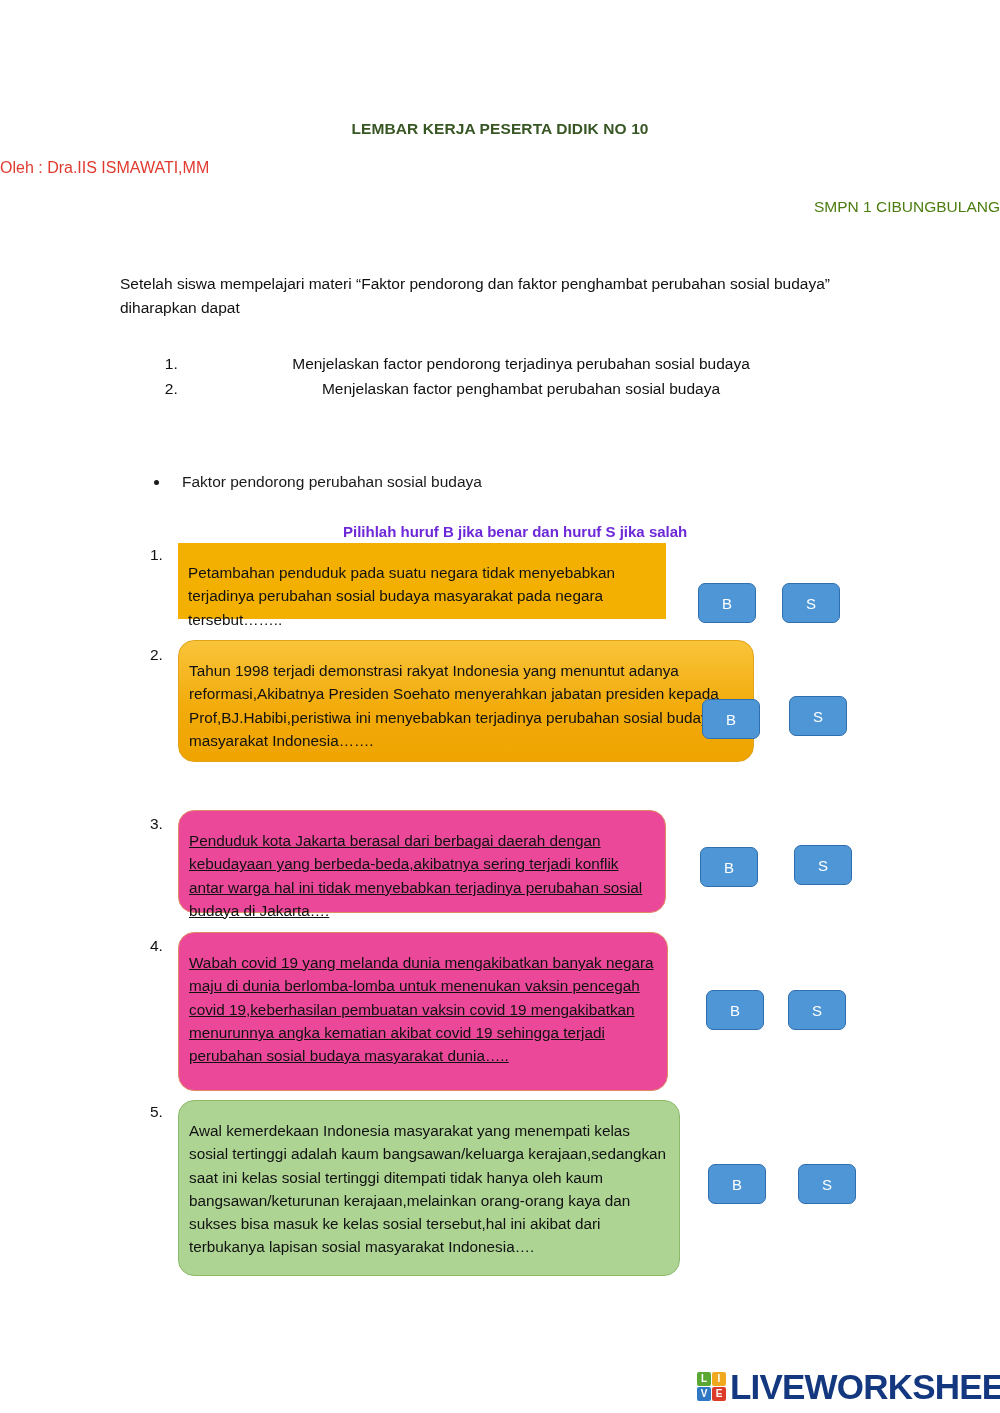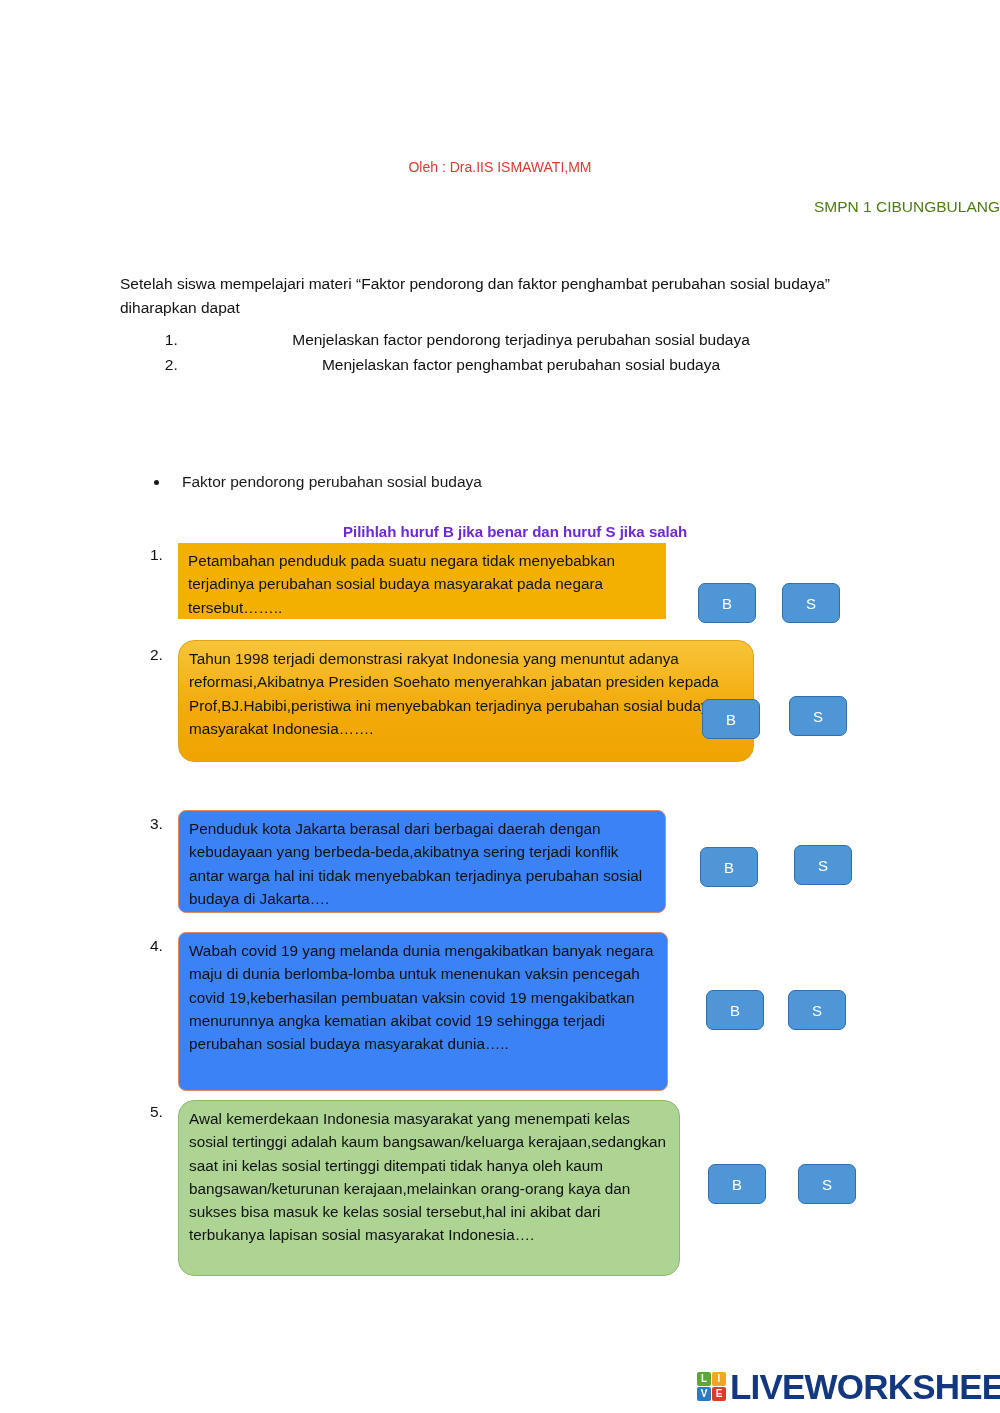--- a/index.html
+++ b/index.html
@@ -31,22 +31,21 @@
     text-align: center;
     font-size: 15.5px;
     font-weight: bold;
     letter-spacing: 0.1px;
     color: #375623;
   }
   .doc-author {
     position: absolute;
     left: 0; right: 0;
     top: 159px;
-    text-align: center;
-    font-size: 14px;
+    font-size: 16px;
     color: #e03a2f;
   }
   .doc-school {
     position: absolute;
     left: 0; right: 0;
     top: 198px;
     text-align: right;
     font-size: 15.5px;
     color: #4d7c0f;
   }
@@ -55,21 +54,21 @@
   .intro {
     position: absolute;
     left: 120px;
     top: 272px;
     width: 730px;
     font-size: 15.5px;
     line-height: 1.55;
     color: #111;
   }
   .intro p { margin: 0 0 18px 0; }
-  .intro .para-aim { margin-bottom: 8px; }
+  .intro .para-aim { margin-bottom: 32px; }
 
   ol.goals {
     margin: 0 0 0 0;
     padding-left: 62px;
     list-style: decimal;
   }
   ol.goals li {
     font-size: 15.5px;
     line-height: 1.55;
     padding-left: 10px;
@@ -109,35 +108,36 @@
     color: #111;
     text-align: left;
     width: 28px;
   }
   .qbox {
     position: absolute;
     box-sizing: border-box;
     font-size: 15.3px;
     line-height: 1.52;
     color: #111;
-    padding: 6px 10px 8px 10px;
+    padding: 18px 10px 8px 10px;
   }
   .qbox.sharp {
     background: #f3b000;
     border-radius: 0;
   }
   .qbox.amber {
     background: linear-gradient(180deg,#f9c43a 0%, #f2ab0b 55%, #efa400 100%);
     border: 1px solid #e0a31a;
     border-radius: 16px;
   }
   .qbox.salmon {
-    background: #3b82f6;
+    background: #ec4899;
     border: 1px solid #e08a63;
-    border-radius: 8px;
+    border-radius: 16px;
+    text-decoration: underline;
   }
   .qbox.green {
     background: #aed494;
     border: 1px solid #8cba6d;
     border-radius: 16px;
   }
 
   
   .ansbtn {
     position: absolute;
@@ -192,20 +192,21 @@
     color: #14387f;
     letter-spacing: -0.8px;
     line-height: 1;
   }
 </style>
 </head>
 <body>
 
 <div class="page">
 
+  <div class="doc-title">LEMBAR KERJA PESERTA DIDIK NO 10</div>
   <div class="doc-author">Oleh : Dra.IIS ISMAWATI,MM</div>
   <div class="doc-school">SMPN 1 CIBUNGBULANG</div>
 
   <div class="intro">
     <p class="para-aim">Setelah siswa mempelajari materi “Faktor pendorong dan faktor penghambat perubahan sosial budaya” diharapkan dapat</p>
     <ol class="goals">
       <li>Menjelaskan factor pendorong terjadinya perubahan sosial budaya</li>
       <li>Menjelaskan factor penghambat perubahan sosial budaya</li>
     </ol>
   </div>

